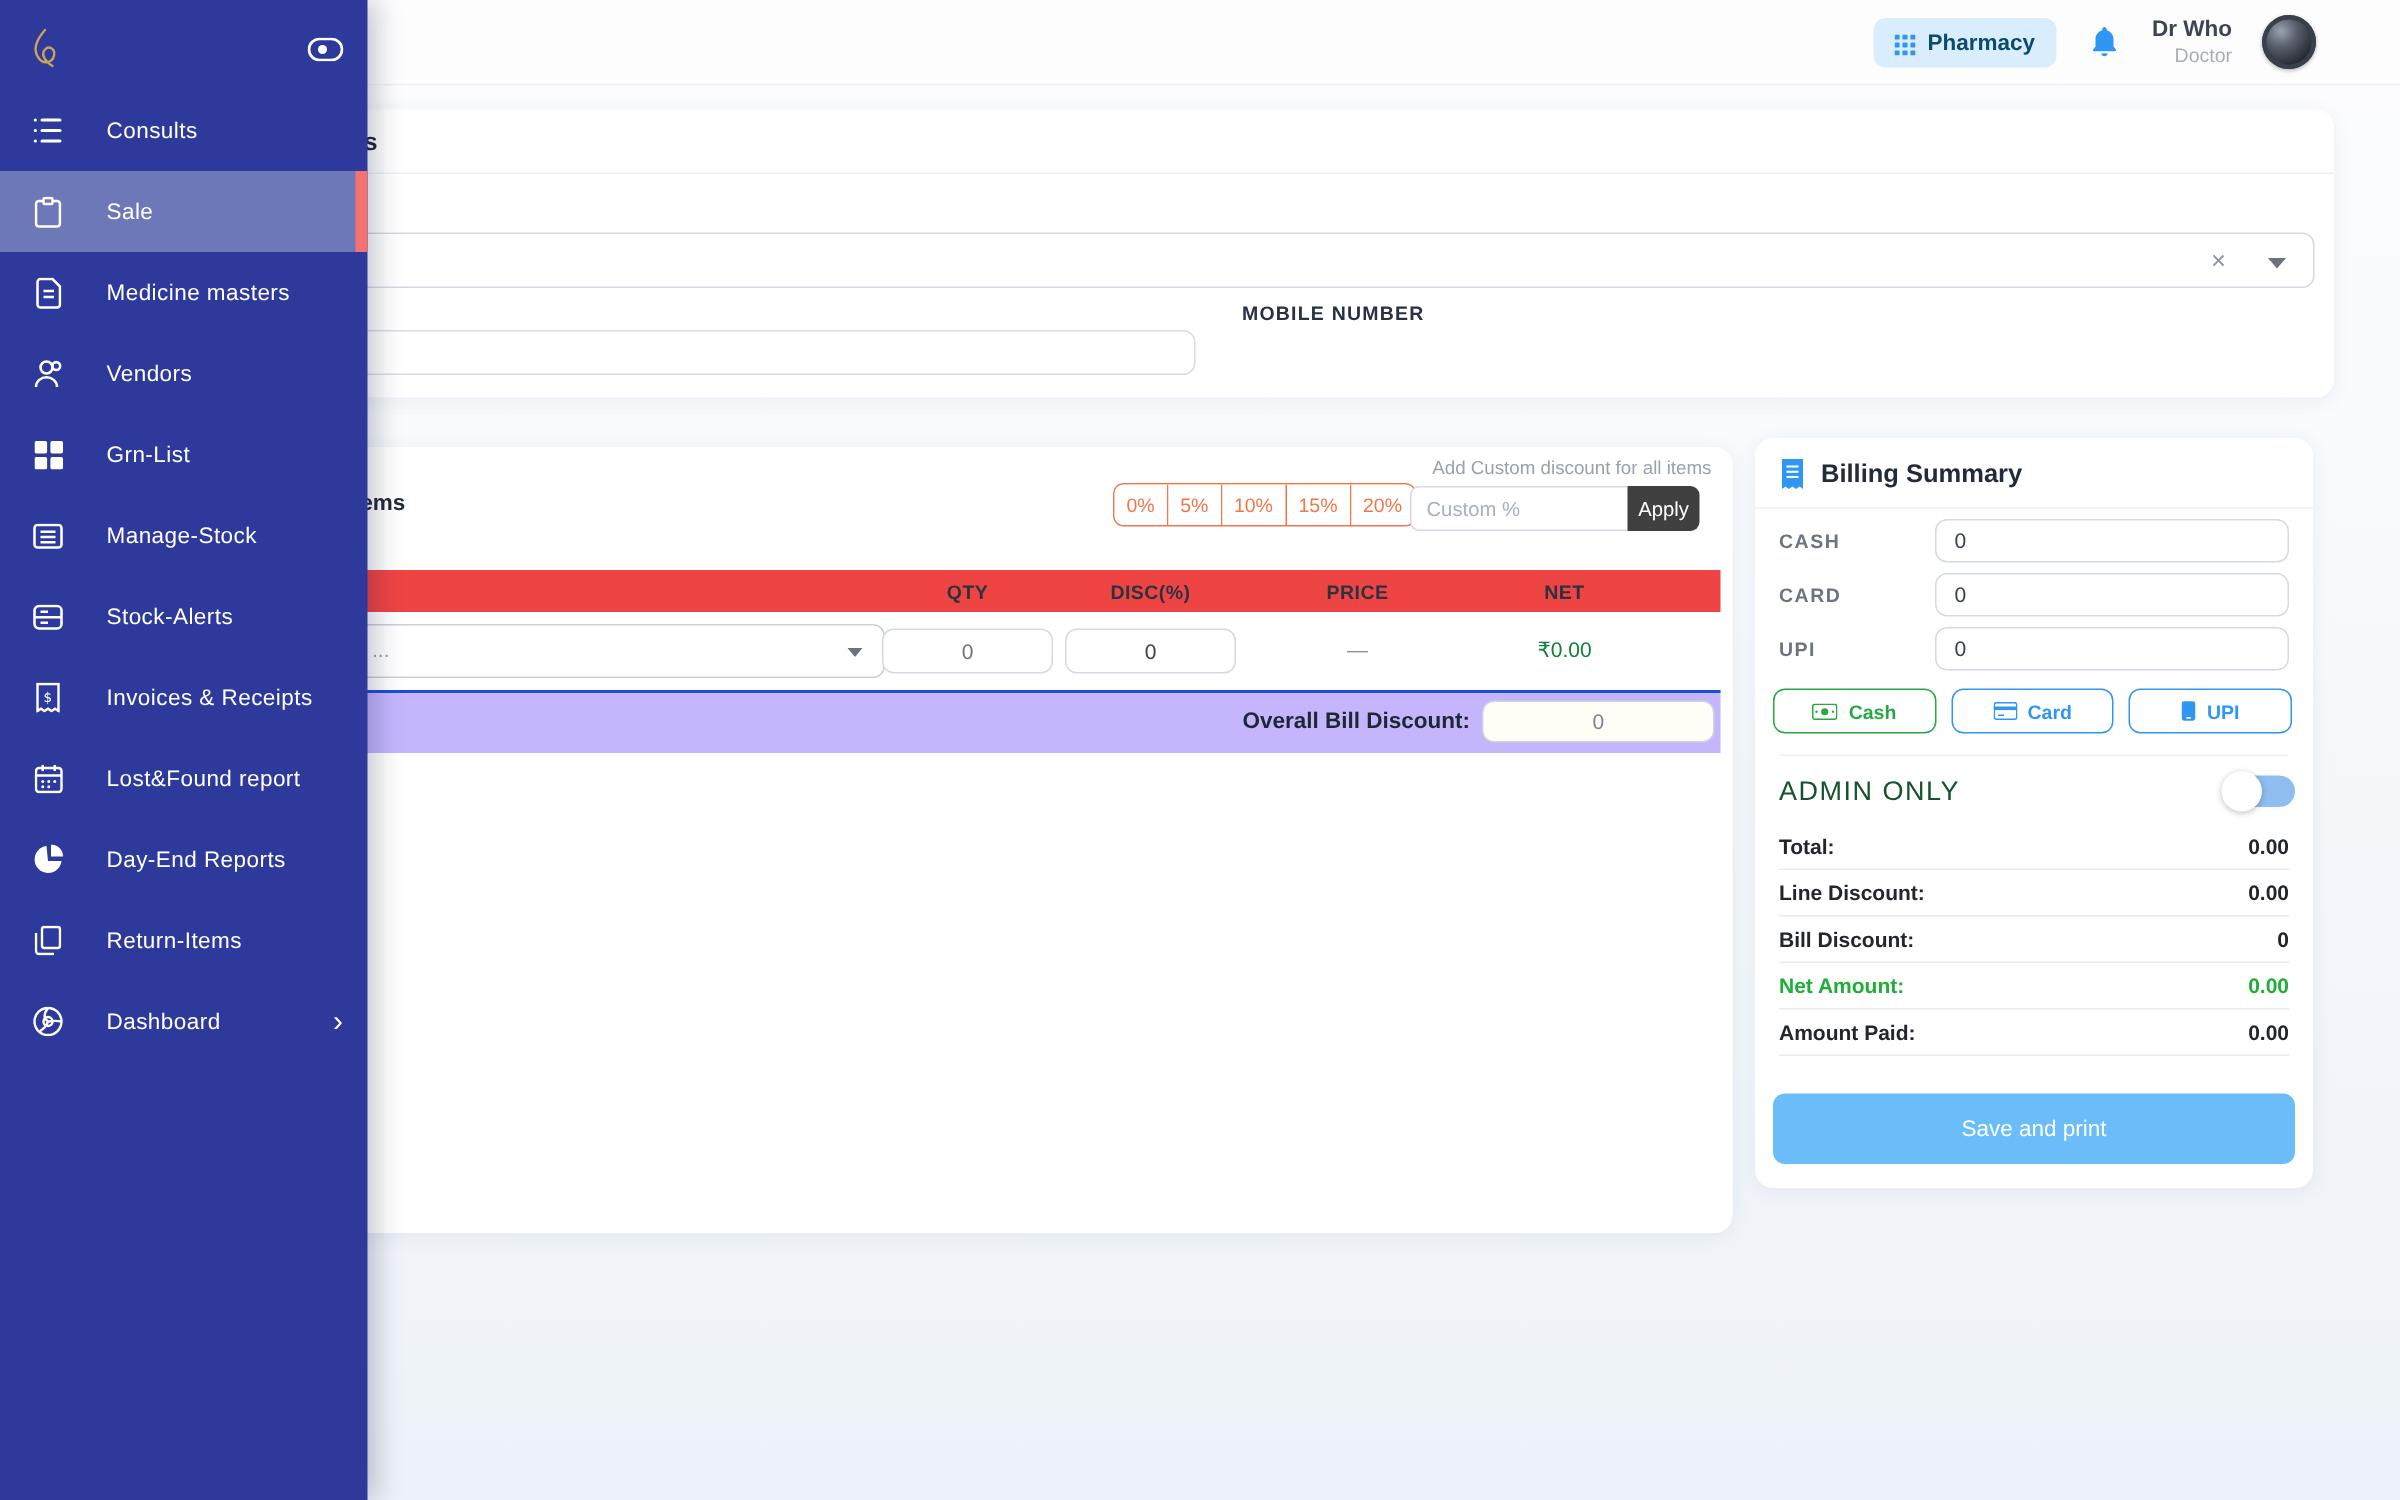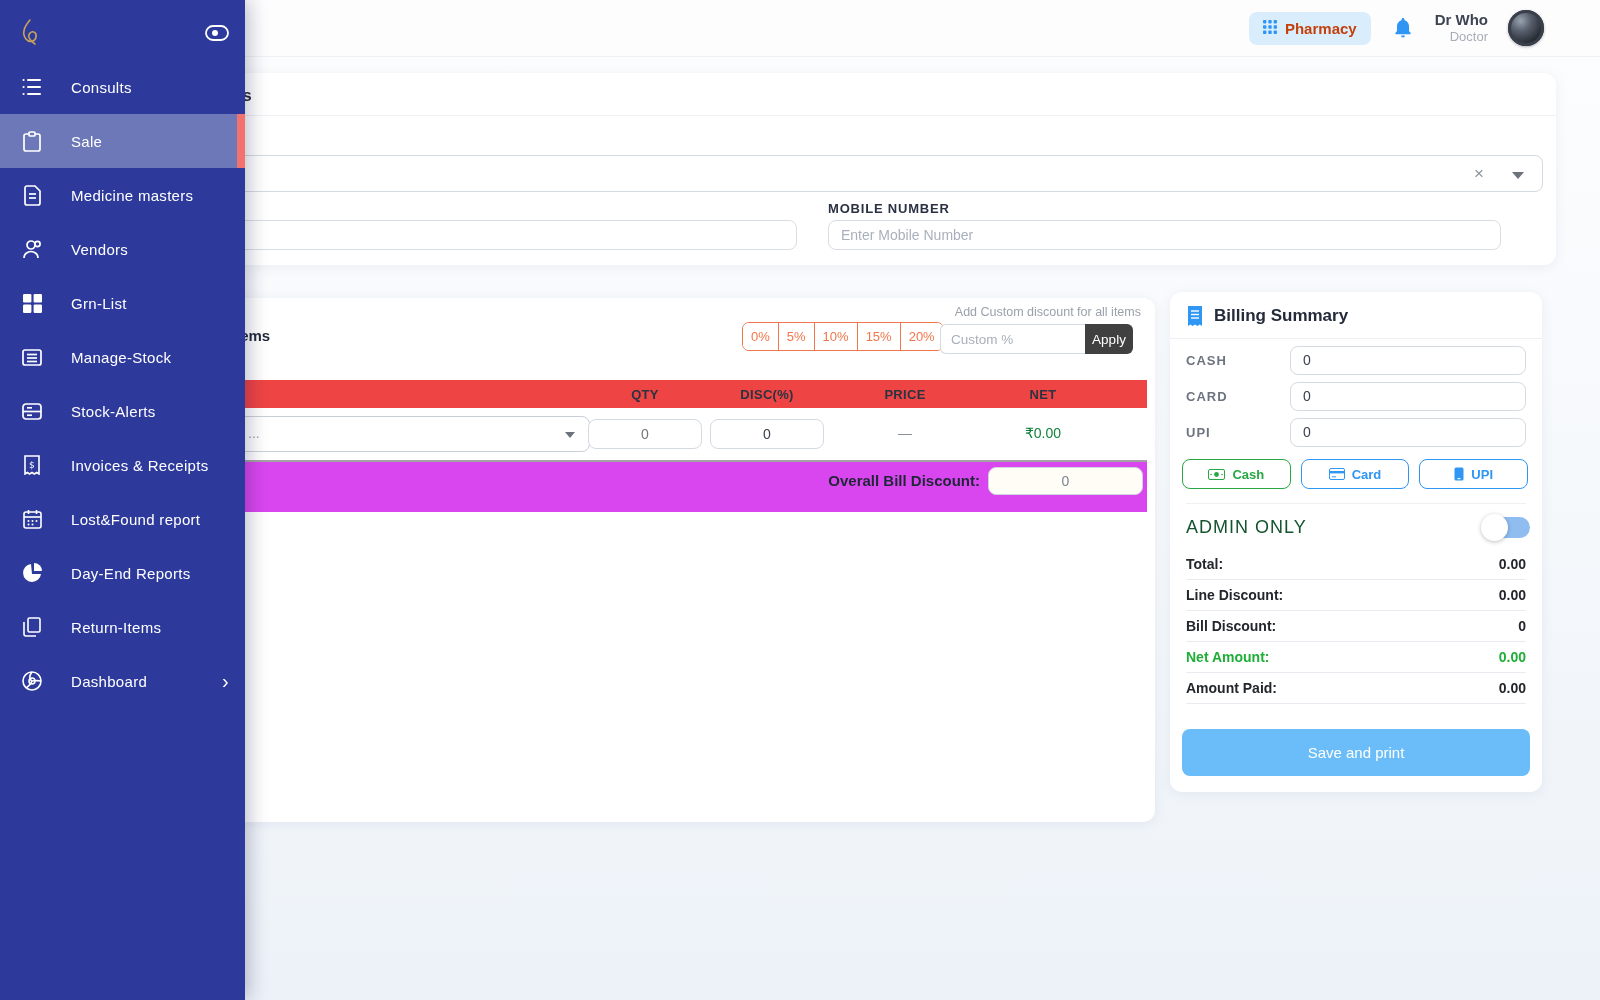--- a/index.html
+++ b/index.html
@@ -4,21 +4,21 @@
 <style>
   * { margin:0; padding:0; box-sizing:border-box; }
   html,body { width:1600px; height:1000px; overflow:hidden;
     font-family:"Liberation Sans","DejaVu Sans",sans-serif; }
   body { background:linear-gradient(180deg,#fdfdfe 0%,#f6f9fc 45%,#edf2f8 100%); position:relative; }
 
   
   .topbar { position:absolute; left:0; top:0; width:1600px; height:57px; background:#fdfdfe;
     border-bottom:1px solid #eef1f5; display:flex; align-items:center; justify-content:flex-end;
     padding-right:56px; gap:20px; z-index:2; }
-  .app-pill { display:flex; align-items:flex-start; gap:8px; background:#d9edfd; color:#c2410c;
+  .app-pill { display:flex; align-items:flex-end; gap:8px; background:#d9edfd; color:#0c4a6e;
     font-size:15px; font-weight:600; padding:8px 14px; border-radius:8px; cursor:pointer; }
   .bell { position:relative; width:24px; height:24px; }
   .userbox { text-align:right; line-height:1.25; }
   .user-name { font-size:15px; font-weight:600; color:#3d4452; }
   .user-role { font-size:13px; color:#a7adb8; }
   .avatar { width:36px; height:36px; border-radius:50%;
     background:radial-gradient(circle at 35% 30%, #9aa3b0 0%, #59616e 30%, #23272f 70%, #0d0f13 100%);
     box-shadow:inset 0 0 0 3px #3a404b, 0 1px 3px rgba(0,0,0,.3); cursor:pointer; }
 
   
@@ -63,22 +63,22 @@
   .th-qty { left:579px; } .th-disc { left:701px; } .th-price { left:839px; } .th-net { left:977px; }
   .row-select { position:absolute; left:24px; top:118px; width:500px; height:36px;
     border:1px solid #c9cfd8; border-radius:8px; background:#fff; cursor:pointer; }
   .row-select .dots { position:absolute; left:157px; top:8px; font-size:14px; color:#9aa0aa; }
   .row-select .caret { right:14px; top:15px; border-left-width:5px; border-right-width:5px; border-top-width:6px; }
   .cell-input { position:absolute; top:121px; width:114px; height:30px; border:1px solid #d4dae2;
     border-radius:8px; font-size:14px; text-align:center; color:#3a414d; }
   .ci-qty { left:522px; color:#aab1bc; } .ci-disc { left:644px; }
   .cell-text { position:absolute; top:127px; font-size:14px; color:#4a515d; transform:translateX(-50%); }
   .ct-price { left:839px; color:#8d939d; } .ct-net { left:977px; color:#15803d; }
-  .bill-disc-band { position:absolute; left:0; top:162px; width:1081px; height:52px;
-    background:#d946ef; border-top:2px solid #a3a3a3; }
+  .bill-disc-band { position:absolute; left:0; top:162px; width:1081px; height:42px;
+    background:#c4b5fd; border-top:2px solid #1d4ed8; }
   .bill-disc-label { position:absolute; right:167px; top:10px; font-size:15px; font-weight:700; color:#1f2736; }
   .bill-disc-input { position:absolute; left:922px; top:5px; width:155px; height:28px;
     border:1px solid #cfd5dd; border-radius:8px; font-size:14px; text-align:center; color:#7d8490; background:#fffdf6; }
 
   
   .billing-card { left:1170px; top:292px; width:372px; height:500px; }
   .billing-head { display:flex; align-items:center; gap:10px; padding:14px 16px 12px 16px;
     border-bottom:1px solid #eef0f4; }
   .billing-title { font-size:17px; font-weight:700; color:#232a3a; }
   .pay-field { display:flex; align-items:center; padding:6px 16px 0 16px; height:36px; }
@@ -150,21 +150,20 @@
 
 <section class="card patient-card">
   <div class="patient-title">Patient Details</div>
   <div class="patient-divider"></div>
   <div class="patient-select">
     <span class="clear-x">×</span>
     <span class="caret"></span>
   </div>
   <div class="mobile-label">MOBILE NUMBER</div>
   <input class="patient-input pi-left" style="">
-  <input class="patient-input pi-right" placeholder="Enter Mobile Number" style="">
 </section>
 
 <section class="card items-card">
   <div class="items-title">Sale Items</div>
   <div class="hint-text">Add Custom discount for all items</div>
   <div class="disc-group">
     <span class="disc-btn">0%</span>
     <span class="disc-btn">5%</span>
     <span class="disc-btn">10%</span>
     <span class="disc-btn">15%</span>

